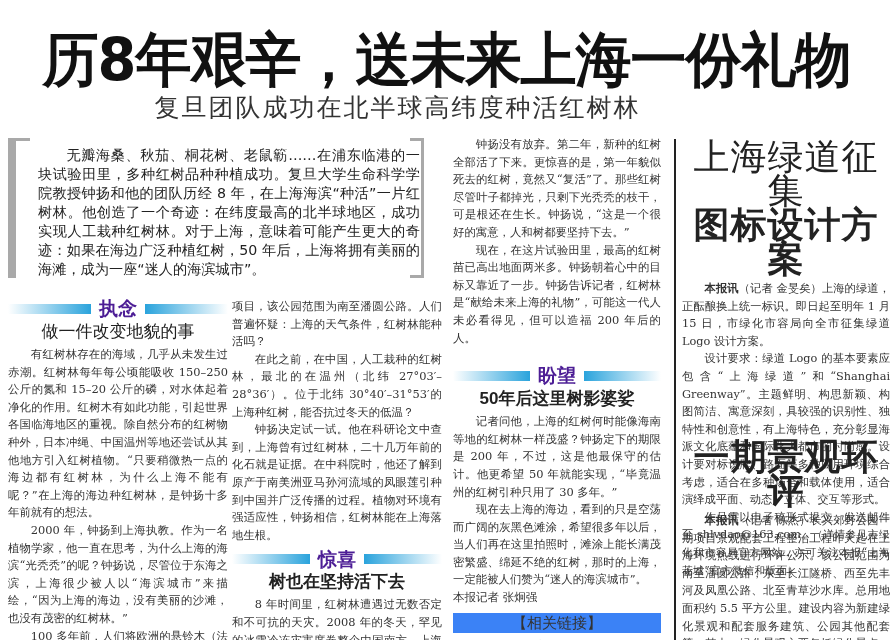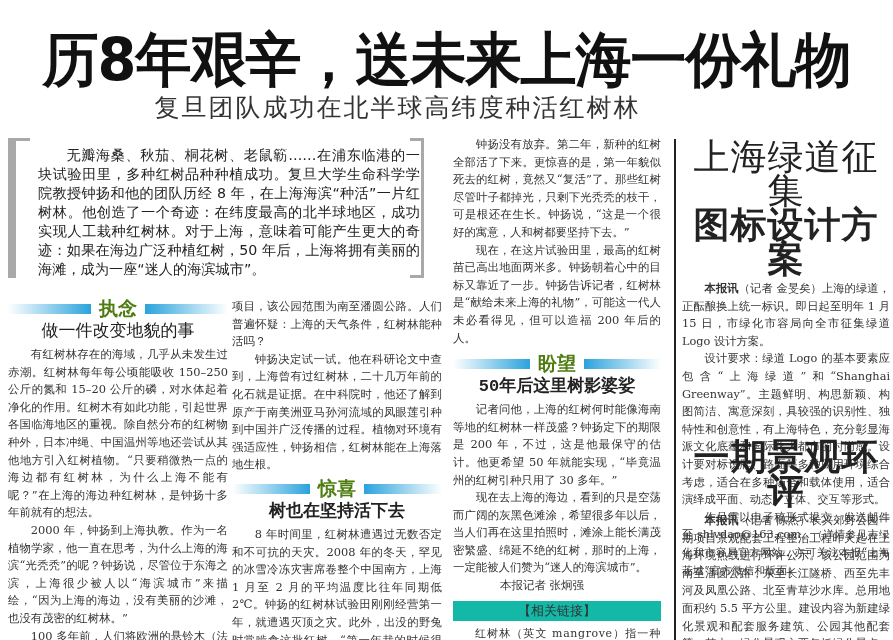--- a/index.html
+++ b/index.html
@@ -42,31 +42,31 @@
   .section-bar {
     position: relative; height: 22px; display: flex; align-items: center; justify-content: center;
   }
   .bar-l, .bar-r {
     flex: 1; height: 10px;
   }
   .bar-l { background: linear-gradient(to right, #ffffff, #2aa3dc); }
   .bar-r { background: linear-gradient(to right, #2aa3dc, #ffffff); }
   .bar-label {
     padding: 0 8px; font-family: "DejaVu Sans", sans-serif; font-weight: bold;
-    font-size: 19px; color: #4d7c0f;
+    font-size: 19px; color: #4c1d95;
   }
   .section-title {
-    text-align: center; font-family: Liberation Mono, monospace; font-size: 17px;
+    text-align: center; font-family: Liberation Sans, sans-serif; font-size: 17px;
     line-height: 24px; color: #222; margin: 0 0 2px 0;
   }
   .section-title.bold { font-weight: bold; }
-  .byline { text-align: center; padding-right: 30px; font-family: "DejaVu Sans", sans-serif; font-size: 11.5px; }
+  .byline { text-align: left; padding-right: 30px; font-family: "DejaVu Sans", sans-serif; font-size: 11.5px; }
   .related-bar {
-    background: #14b8a6; height: 20px; line-height: 20px; text-align: center;
-    font-family: "DejaVu Sans", sans-serif; font-size: 13px; color: #333; margin: 6px 0 4px 0;
+    background: #3b82f6; height: 20px; line-height: 20px; text-align: center;
+    font-family: "DejaVu Sans", sans-serif; font-size: 15px; color: #333; margin: 6px 0 4px 0;
   }
   .related-text { font-size: 11px; letter-spacing: 0.6px; line-height: 18px; }
   .vrule {
     position: absolute; left: 674px; top: 139px; width: 2px; height: 501px; background: #222;
   }
   .side-title {
     text-align: center; font-family: "DejaVu Sans", sans-serif; font-size: 36px;
     line-height: 34px; color: #222; letter-spacing: 1px;
   }
   .side-title.bold { font-weight: bold; }
@@ -97,34 +97,35 @@
     <span class="bar-r"></span>
   </div>
   <div class="section-title">做一件改变地貌的事</div>
   <p class="indent">有红树林存在的海域，几乎从未发生过赤潮。红树林每年每公顷能吸收 150–250 公斤的氮和 15–20 公斤的磷，对水体起着净化的作用。红树木有如此功能，引起世界各国临海地区的重视。除自然分布的红树物种外，日本冲绳、中国温州等地还尝试从其他地方引入红树植物。“只要稍微热一点的海边都有红树林，为什么上海不能有呢？”在上海的海边种红树林，是钟扬十多年前就有的想法。</p>
   <p class="indent">2000 年，钟扬到上海执教。作为一名植物学家，他一直在思考，为什么上海的海滨“光秃秃”的呢？钟扬说，尽管位于东海之滨，上海很少被人以“海滨城市”来描绘，“因为上海的海边，没有美丽的沙滩，也没有茂密的红树林。”</p>
   <p class="indent">100 多年前，人们将欧洲的悬铃木（法国梧桐）引入上海，一度成为十里洋场街道的象征。钟扬认为，红树也能像法国梧桐一样，在上海生根。可是，刚开始，钟扬申报红树林</p>
 </div>
 
 <div class="col" style="left:232px; top:298px; width:210px;">
   <p>项目，该公园范围为南至潘圆公路。人们普遍怀疑：上海的天气条件，红树林能种活吗？</p>
+  <p class="indent">在此之前，在中国，人工栽种的红树林，最北的在温州（北纬 27°03′–28°36′）。位于北纬 30°40′–31°53′的上海种红树，能否抗过冬天的低温？</p>
   <p class="indent">钟扬决定试一试。他在科研论文中查到，上海曾有过红树林，二十几万年前的化石就是证据。在中科院时，他还了解到原产于南美洲亚马孙河流域的凤眼莲引种到中国并广泛传播的过程。植物对环境有强适应性，钟扬相信，红树林能在上海落地生根。</p>
   <div class="section-bar" style="margin-top:4px;">
     <span class="bar-l"></span>
     <span class="bar-label">惊喜</span>
     <span class="bar-r"></span>
   </div>
   <div class="section-title bold">树也在坚持活下去</div>
   <p class="indent">8 年时间里，红树林遭遇过无数否定和不可抗的天灾。2008 年的冬天，罕见的冰雪冷冻灾害席卷整个中国南方，上海 1 月至 2 月的平均温度比往年同期低 2℃。钟扬的红树林试验田刚刚经营第一年，就遭遇灭顶之灾。此外，出没的野兔时常啃食这批红树。“第一年栽的时候很痛心，好不容易长出来的苗子还被兔子吃了。”</p>
 </div>
 
 <div class="col" style="left:453px; top:136px; width:208px;">
   <p class="indent">钟扬没有放弃。第二年，新种的红树全部活了下来。更惊喜的是，第一年貌似死去的红树，竟然又“复活”了。那些红树尽管叶子都掉光，只剩下光秃秃的枝干，可是根还在生长。钟扬说，“这是一个很好的寓意，人和树都要坚持下去。”</p>
   <p class="indent">现在，在这片试验田里，最高的红树苗已高出地面两米多。钟扬朝着心中的目标又靠近了一步。钟扬告诉记者，红树林是“献给未来上海的礼物”，可能这一代人未必看得见，但可以造福 200 年后的人。</p>
-  <div class="section-bar" style="margin-top:6px;">
+  <div class="section-bar" style="margin-top:18px;">
     <span class="bar-l"></span>
     <span class="bar-label">盼望</span>
     <span class="bar-r"></span>
   </div>
   <div class="section-title bold">50年后这里树影婆娑</div>
   <p class="indent">记者问他，上海的红树何时能像海南等地的红树林一样茂盛？钟扬定下的期限是 200 年，不过，这是他最保守的估计。他更希望 50 年就能实现，“毕竟温州的红树引种只用了 30 多年。”</p>
   <p class="indent">现在去上海的海边，看到的只是空荡而广阔的灰黑色滩涂，希望很多年以后，当人们再在这里拍照时，滩涂上能长满茂密繁盛、绵延不绝的红树，那时的上海，一定能被人们赞为“迷人的海滨城市”。</p>
   <div class="byline">本报记者 张炯强</div>
   <div class="related-bar">【相关链接】</div>
   <p class="indent related-text">红树林（英文 mangrove）指一种生长在热带、亚热带特有的海岸带植物群落。它是至今世界上少数几个物种最多样化的生态系之一。红树林不仅能带来丰富的生物资源，还有重要的生态效益。它具有防风消浪、促淤保滩、固岸护堤、净化海水和空气的功能，被誉为“海岸卫士”。</p>

